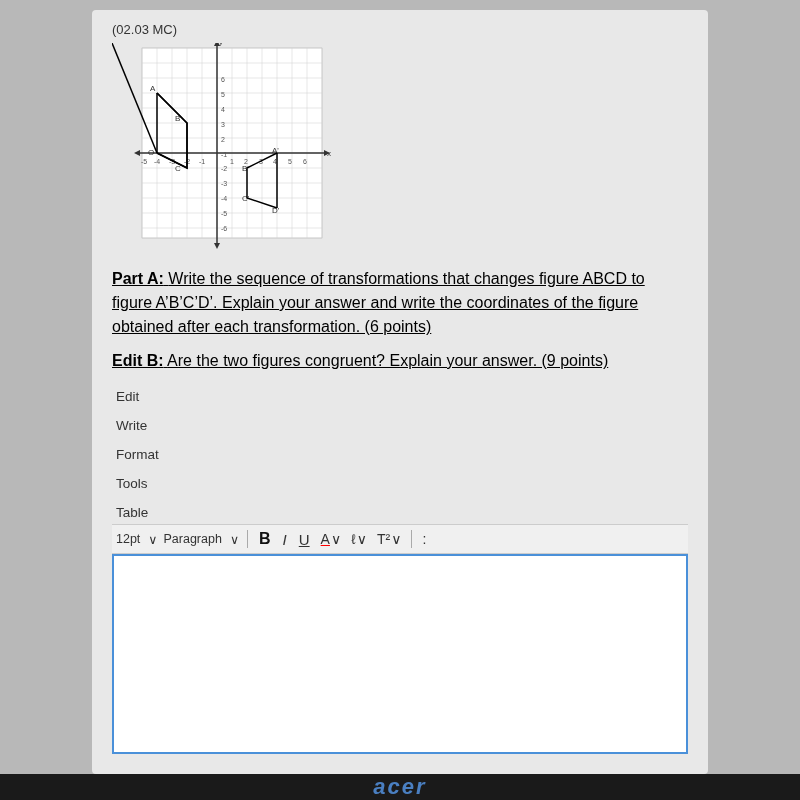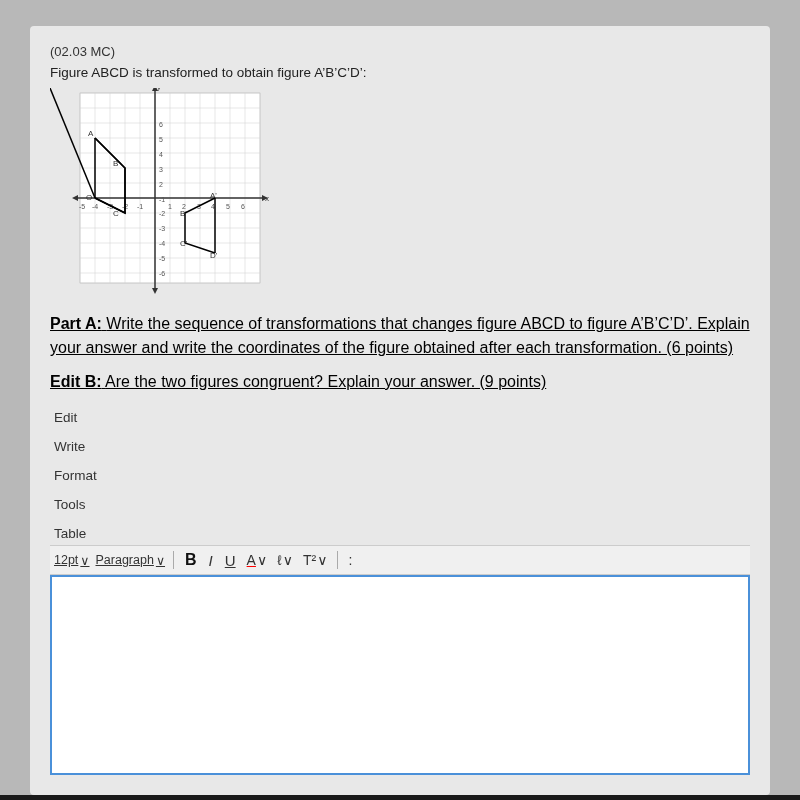--- a/index.html
+++ b/index.html
@@ -19,23 +19,23 @@
       width: 800px;
       height: 800px;
       background-color: #b8b8b8;
       display: flex;
       flex-direction: column;
       align-items: center;
     }
 
     .content-area {
       background-color: #e8e8e8;
-      width: 740px;
-      margin-top: 26px;
-      padding: 18px 20px 20px 20px;
+      width: 616px;
+      margin-top: 10px;
+      padding: 12px 20px 20px 20px;
       border-radius: 4px;
       flex: 1;
     }
 
     .question-id {
       font-size: 13px;
       color: #333;
       margin-bottom: 6px;
     }
 
@@ -98,22 +98,21 @@
     }
 
     .toolbar-select {
       font-size: 12.5px;
       color: #333;
       background: transparent;
       border: none;
       cursor: pointer;
       display: flex;
       align-items: center;
-      gap: 2px;
-      text-decoration: underline;
+      gap: 8px;
     }
 
     .toolbar-divider {
       width: 1px;
       height: 18px;
       background: #aaa;
       margin: 0 2px;
     }
 
     .bold-btn {
@@ -177,21 +176,20 @@
     }
   </style>
 </head>
 <body>
 
 <div class="screen">
   <div class="content-area">
 
     <div class="question-id">(02.03 MC)</div>
 
-    <div class="figure-title">Figure ABCD is transformed to obtain figure A’B’C’D’:</div>
 
     <div class="graph-container">
       <svg class="graph-svg" viewBox="0 0 220 210" xmlns="http://www.w3.org/2000/svg">
 
         <rect x="30" y="5" width="180" height="190" fill="white" stroke="#aaa" stroke-width="0.5"></rect>
 
         <line x1="30" y1="5" x2="30" y2="195" stroke="#ccc" stroke-width="0.5"></line>
         <line x1="45" y1="5" x2="45" y2="195" stroke="#ccc" stroke-width="0.5"></line>
         <line x1="60" y1="5" x2="60" y2="195" stroke="#ccc" stroke-width="0.5"></line>
         <line x1="75" y1="5" x2="75" y2="195" stroke="#ccc" stroke-width="0.5"></line>

